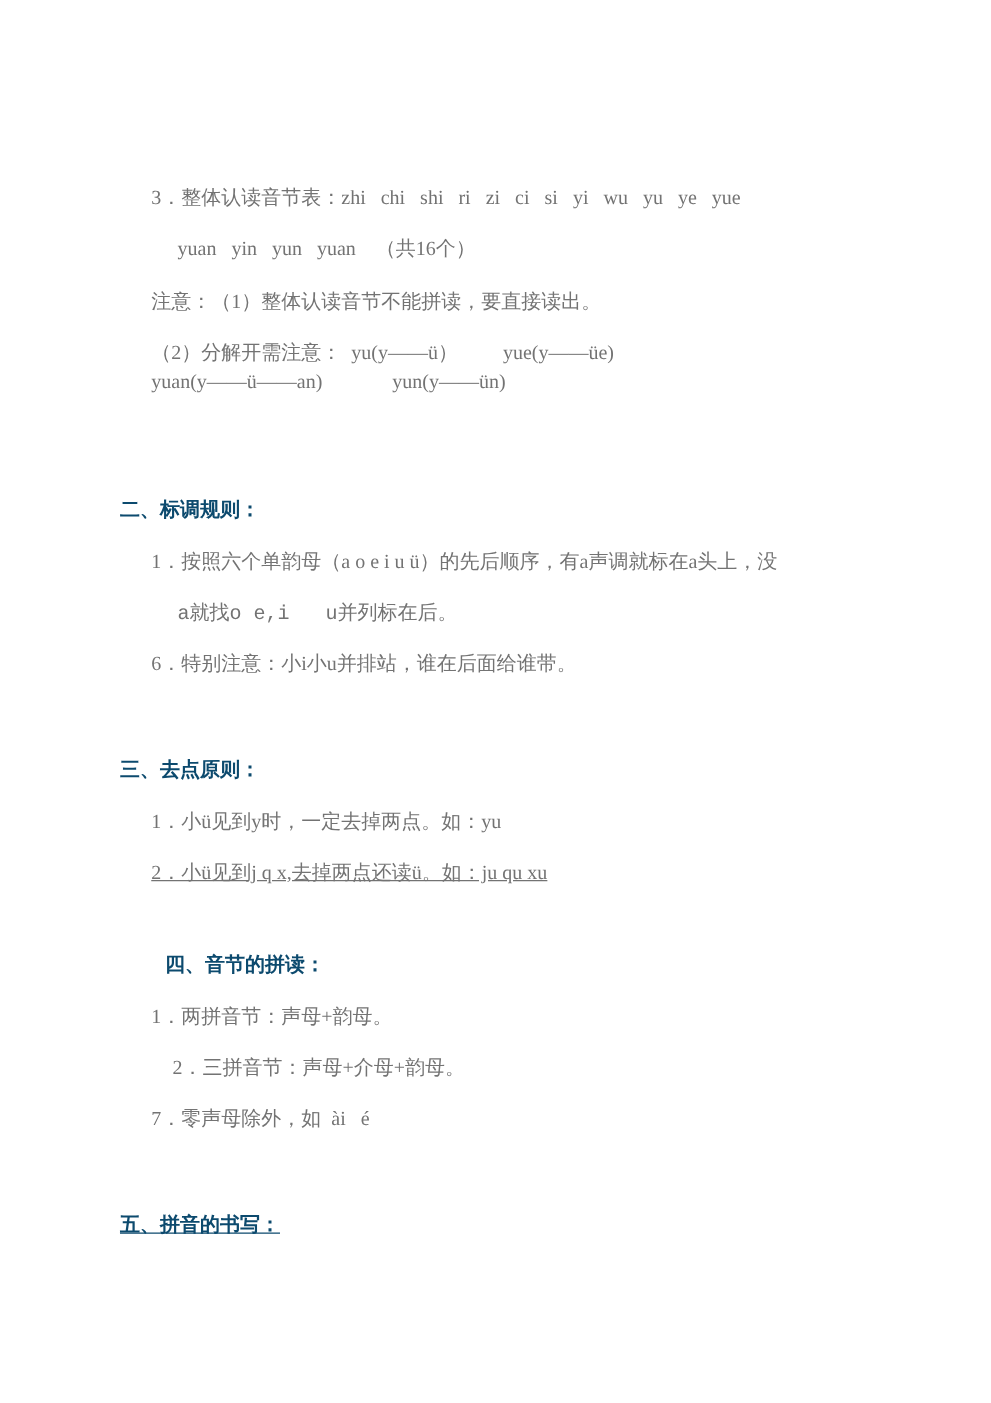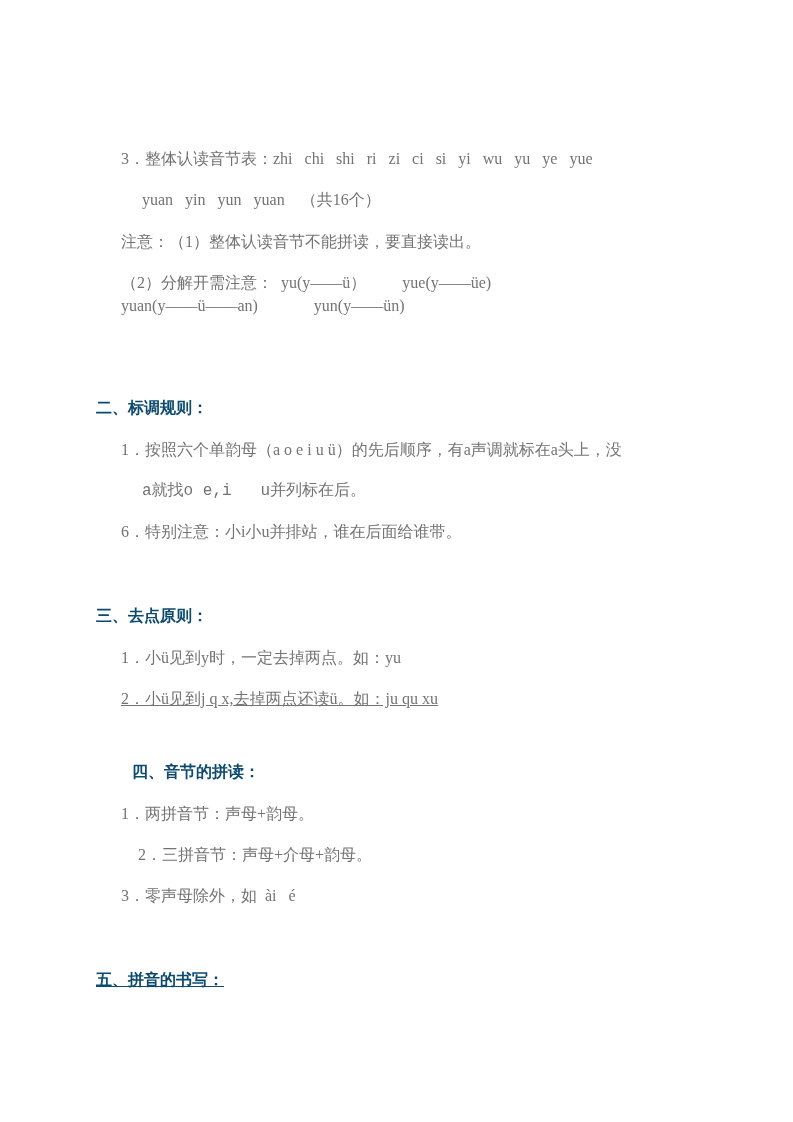--- a/index.html
+++ b/index.html
@@ -49,17 +49,17 @@
   <div class="line" style="left:142px; top:481px;font-family:Liberation Mono, monospace;">a就找o e,i   u并列标在后。</div>
   <div class="line" style="left:121px; top:522px;">6．特别注意：小i小u并排站，谁在后面给谁带。</div>
 
   <div class="heading" style="left:96px; top:606px;">三、去点原则：</div>
   <div class="line" style="left:121px; top:648px;">1．小ü见到y时，一定去掉两点。如：yu</div>
   <div class="line" style="left:121px; top:689px;text-decoration:underline;">2．小ü见到j q x,去掉两点还读ü。如：ju qu xu</div>
 
   <div class="heading" style="left:96px; top:762px;margin-left:36px;">四、音节的拼读：</div>
   <div class="line" style="left:121px; top:804px;">1．两拼音节：声母+韵母。</div>
   <div class="line" style="left:121px; top:845px;margin-left:17px;">2．三拼音节：声母+介母+韵母。</div>
-  <div class="line" style="left:121px; top:886px;">3．零声母除外，如  ài   é</div>
+  <div class="line" style="left:121px; top:886px;">7．零声母除外，如  ài   é</div>
 
   <div class="heading" style="left:96px; top:970px;text-decoration:underline;">五、拼音的书写：</div>
 
 </div>
 
 </body></html>

